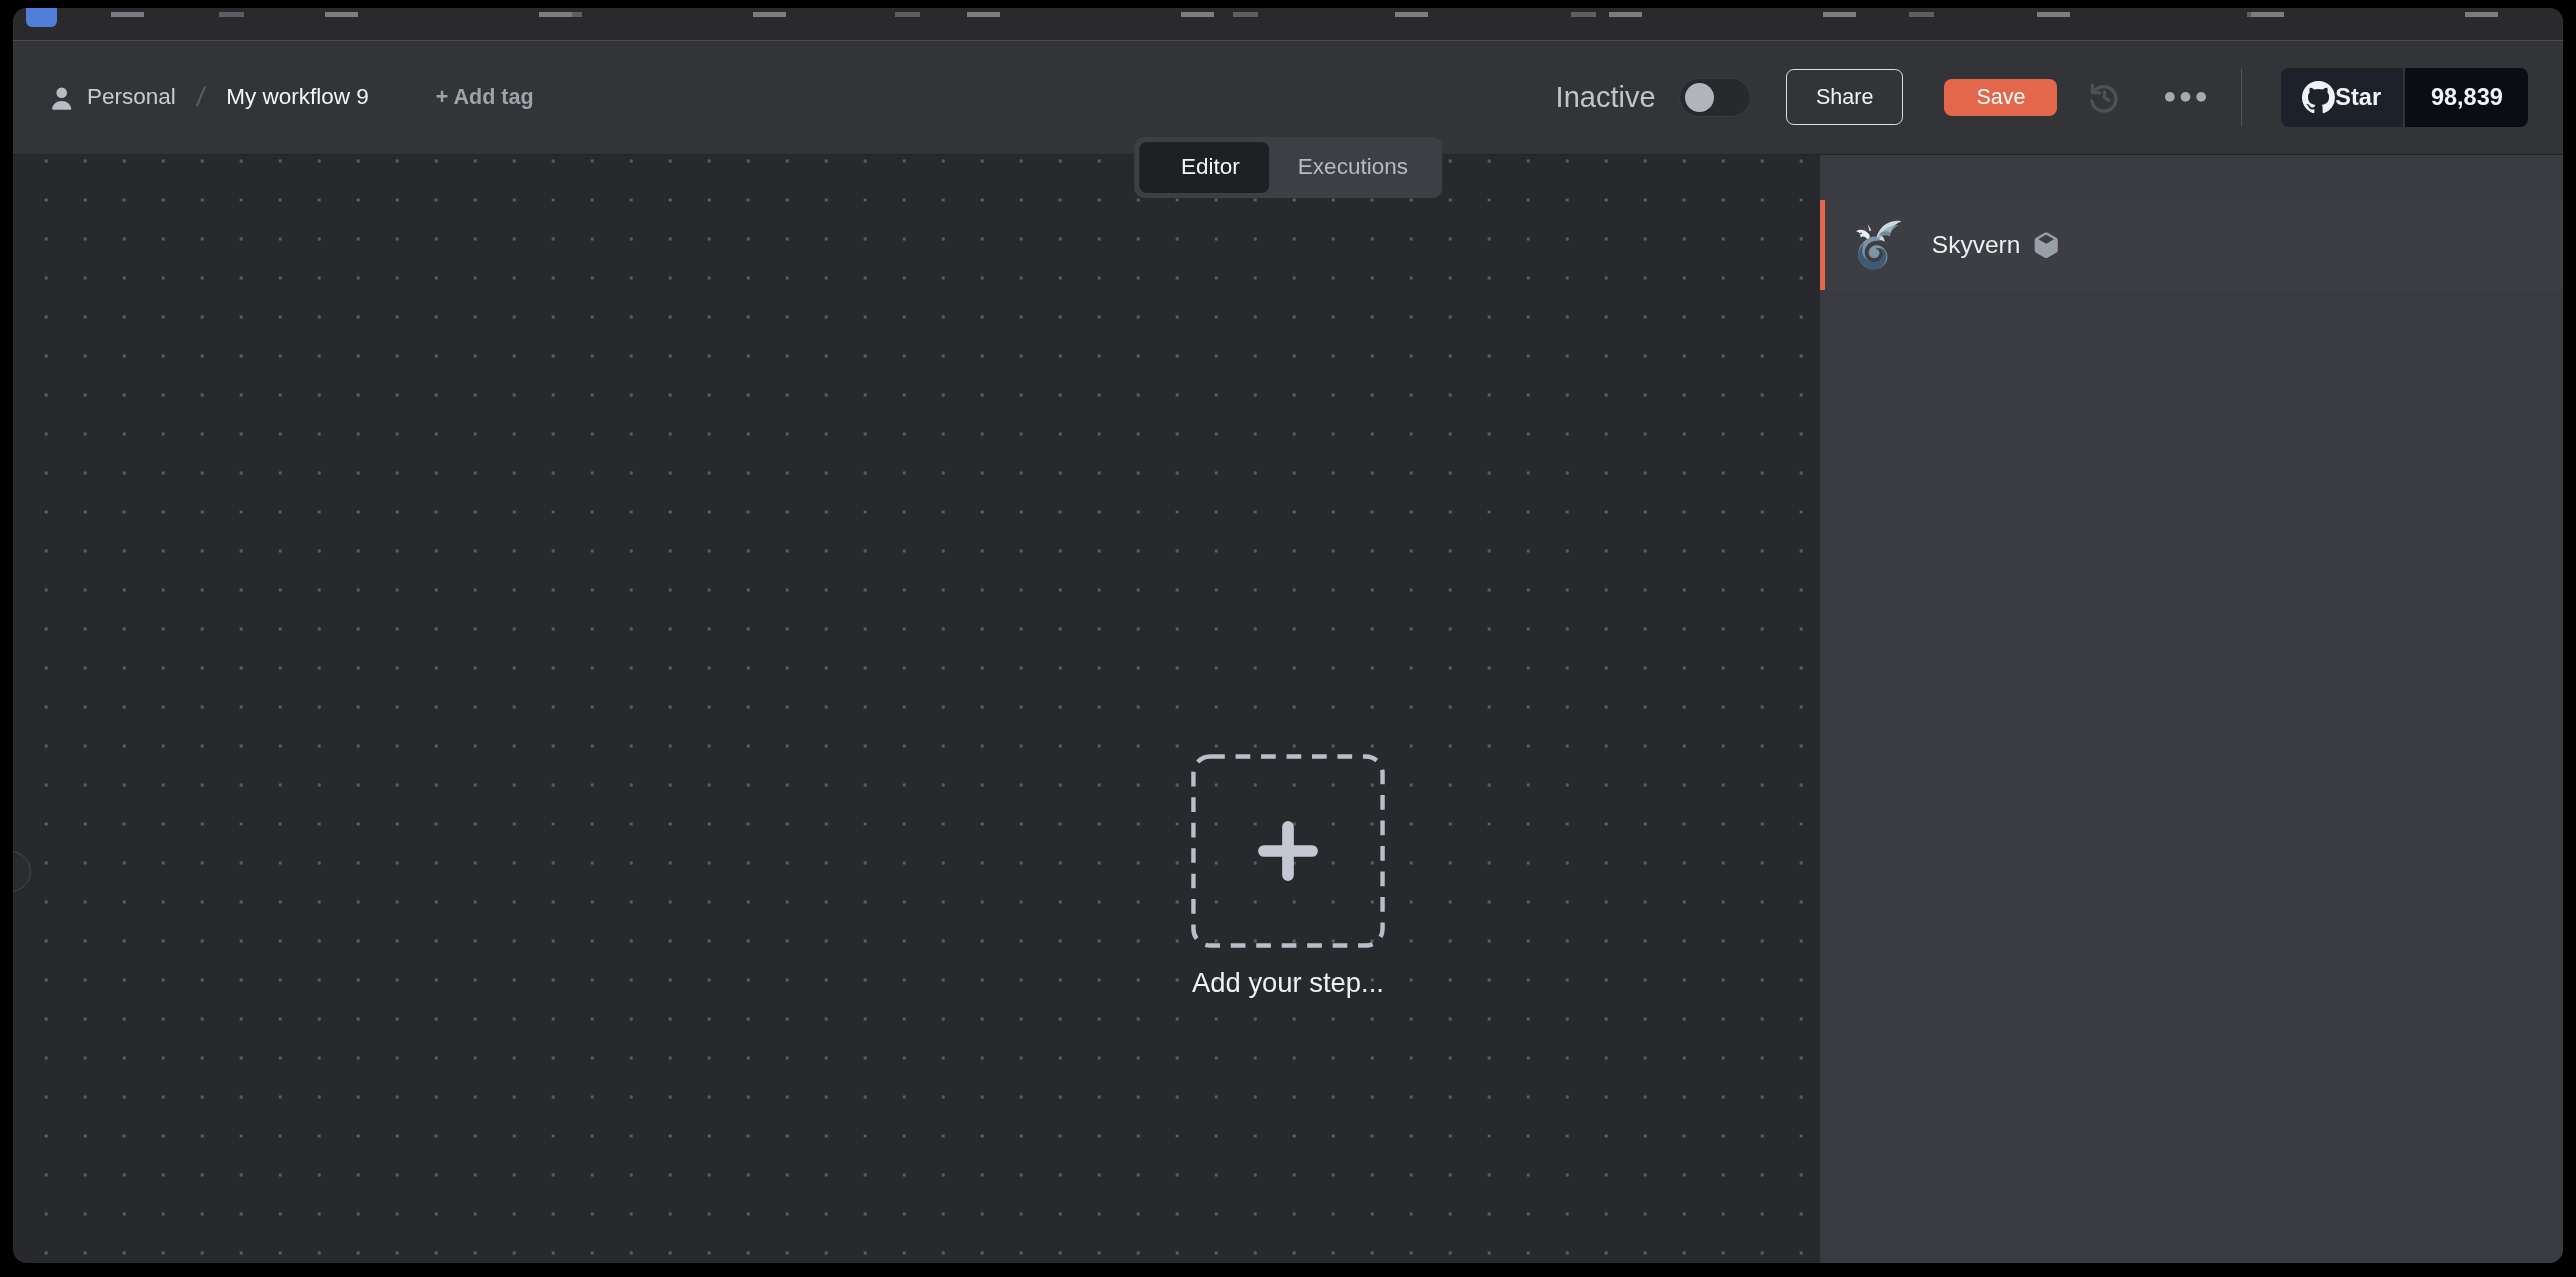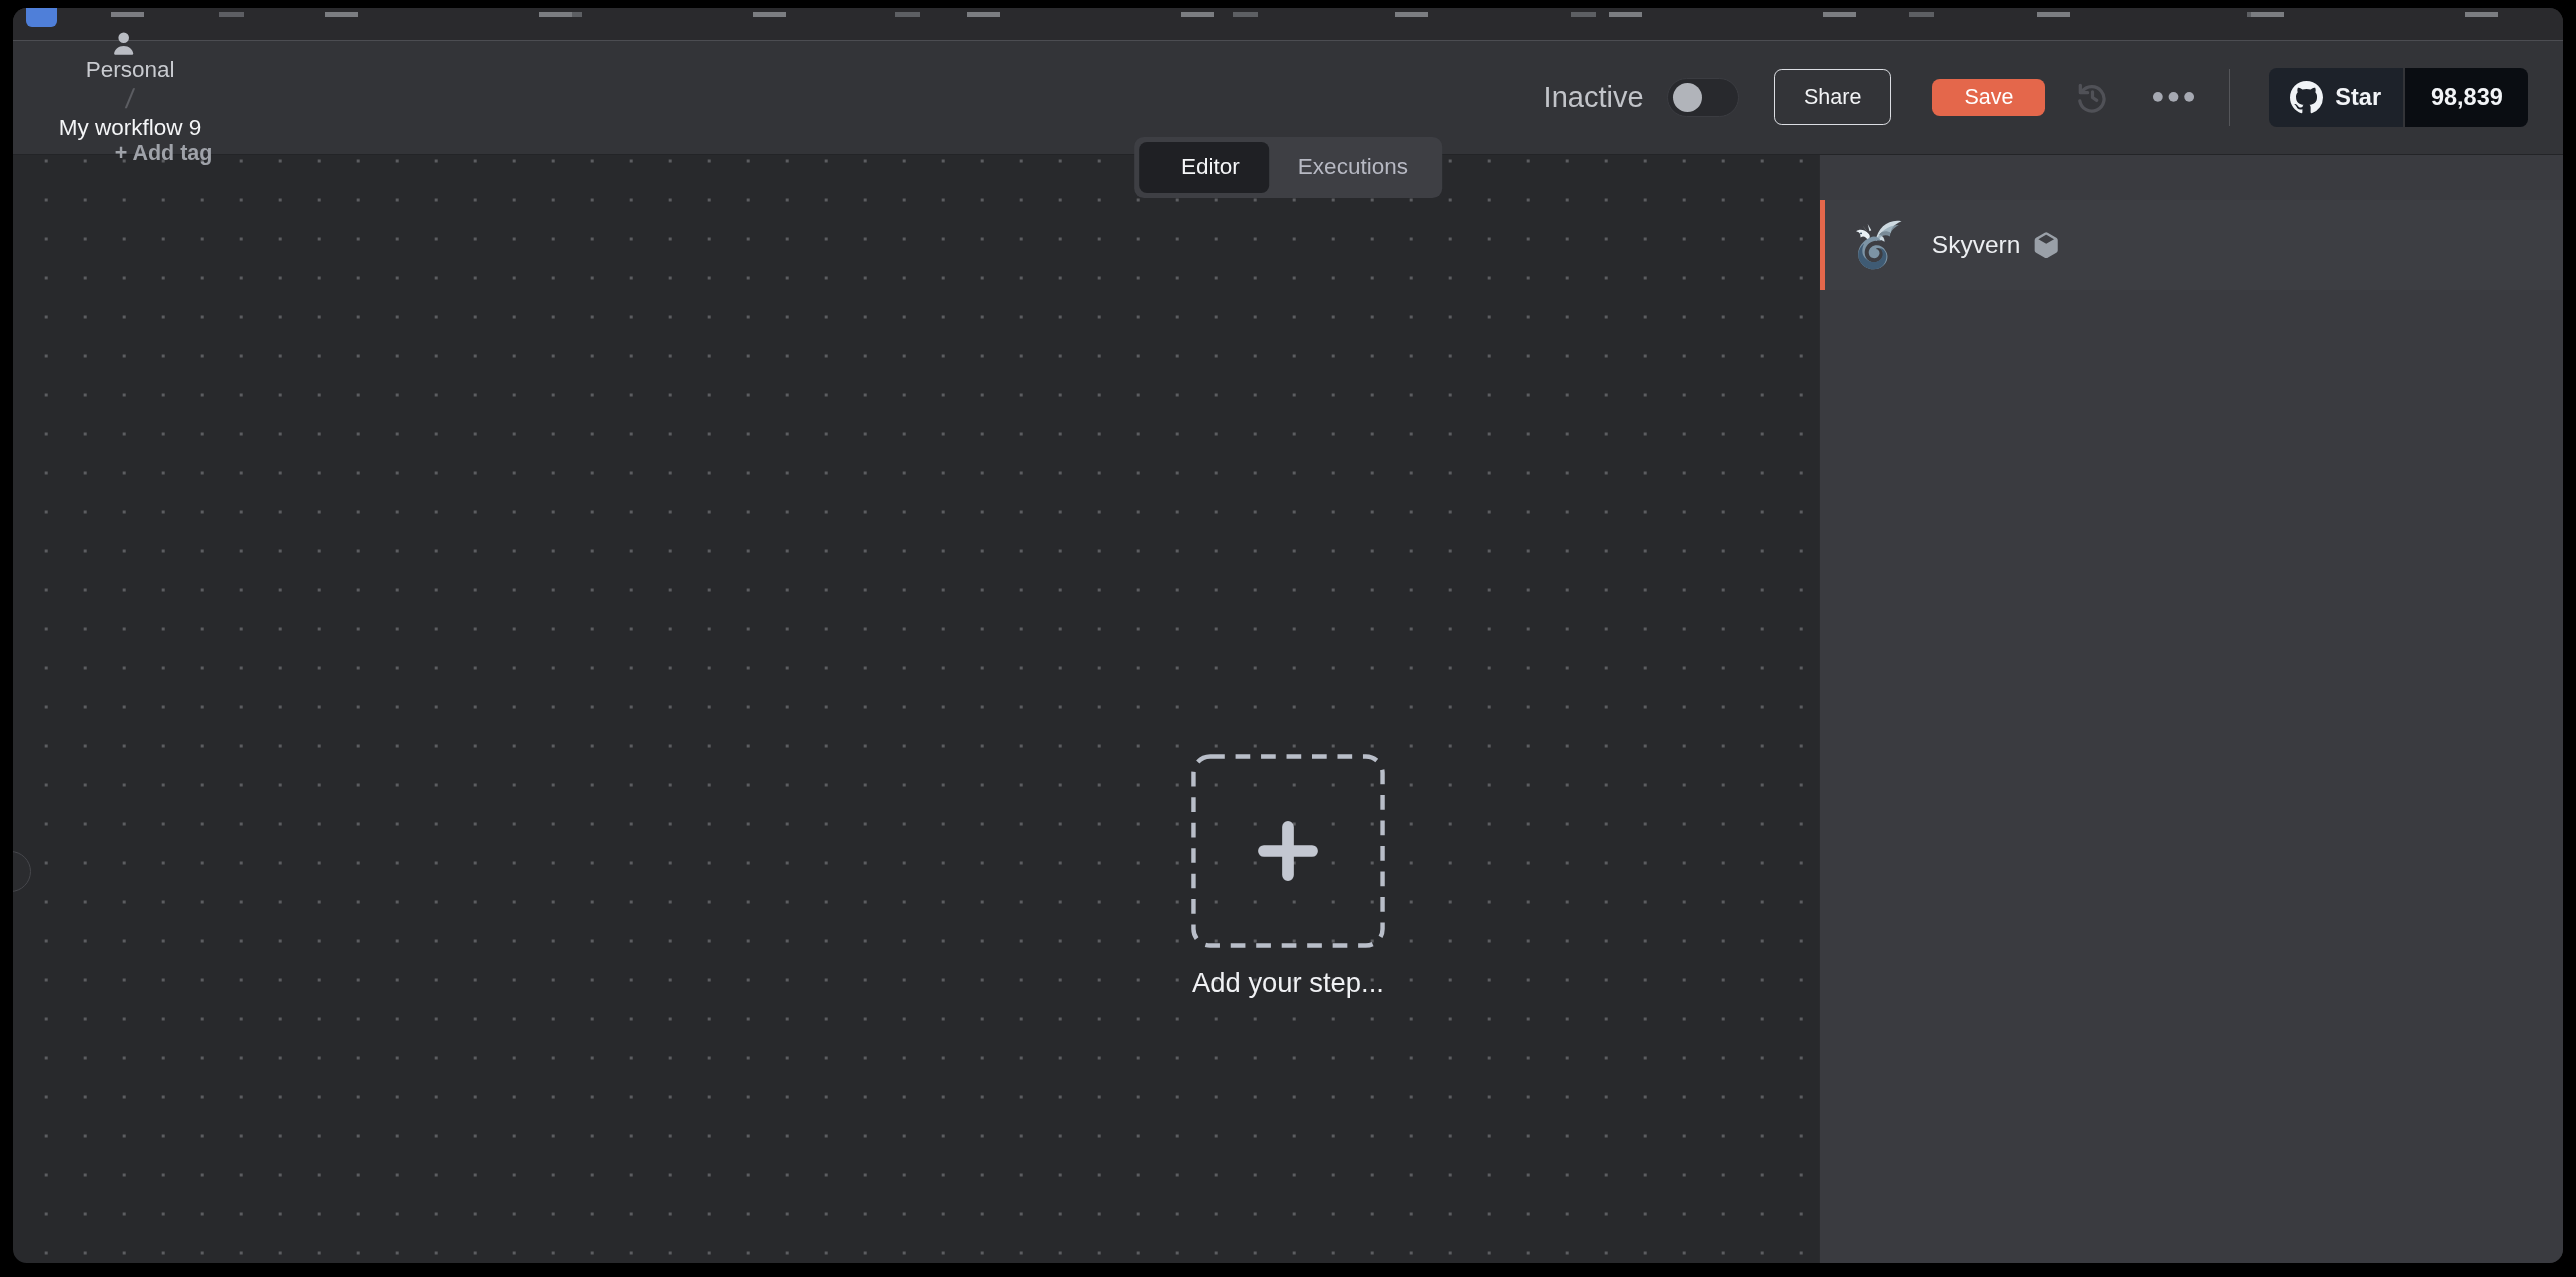--- a/index.html
+++ b/index.html
@@ -18,41 +18,41 @@
   .browser-strip{height:33px; background:var(--strip-bg); position:relative; border-bottom:1px solid #4c4d52; flex:none;}
   .tab-slivers{position:absolute; top:3.9px; left:98px; right:29px; height:4.9px; opacity:.75;
     background:
       repeating-linear-gradient(90deg,#97999e 0 33px,transparent 33px 214px),
       repeating-linear-gradient(90deg,transparent 0 108px,#6f7176 108px 133px,transparent 133px 338px);}
   .blue-blob{position:absolute; left:13.7px; top:-5.9px; width:31px; height:25.5px; background:#4f7fd9; border-radius:5.9px;}
 
   
   .header{height:114px; background:var(--header-bg); flex:none; display:flex; align-items:center;
     padding:0 35px; border-bottom:1px solid #232427; position:relative; z-index:2;}
-  .crumb{display:flex; align-items:center;flex-direction:column;}
+  .crumb{display:flex; align-items:center;}
   .crumb .user-ic{width:27.4px; height:27.4px; margin-right:11.8px; display:inline-flex;}
   .crumb-owner{color:#c9cbd0; font-size:22.5px;}
   .crumb-sep{color:#5c5d62; font-size:27.4px; font-weight:300; margin:0 21.5px; transform:skewX(-8deg);}
   .crumb-name{color:#f4f5f7; font-size:22.5px; font-weight:500;}
   .add-tag{color:#9fa2a9; font-size:21.5px; font-weight:600; margin-left:67px; cursor:pointer;}
 
   .header-right{margin-left:auto; display:flex; align-items:center;}
   .inactive-label{color:#c2c4c9; font-size:29px; margin-right:23.5px;}
   .toggle{width:72px; height:39px; border-radius:19.6px; background:#28292d; border:1px solid #3b3c41;
     position:relative; cursor:pointer; margin-right:35px;}
   .toggle .knob{position:absolute; left:4.9px; top:3.9px; width:29px; height:29px; border-radius:50%; background:#b1b4ba;}
   .btn{font-family:inherit; font-size:21.5px; border-radius:7.8px; cursor:pointer; background:transparent; border:none;}
   .btn-share{color:#f2f3f5; border:1.5px solid #dcdee3; padding:14.7px 29px; margin-right:41px;}
   .btn-save{color:#fff; background:var(--accent); padding:6px 32px; margin-right:27.4px;}
   .icon-btn{background:none; border:none; cursor:pointer; display:inline-flex; align-items:center; justify-content:center;}
   .history-btn{margin-right:39px; opacity:.9;}
   .more-btn{margin-right:33px;}
   .v-divider{width:1px; height:57px; background:#55565a; margin-right:39px;}
   .gh{display:flex; align-items:stretch; gap:2.9px; height:59px; cursor:pointer;}
-  .gh-star{display:flex; align-items:center; gap:12px; background:var(--github-left-bg); border-radius:7.8px 0 0 7.8px;
+  .gh-star{display:flex; align-items:center; gap:0; background:var(--github-left-bg); border-radius:7.8px 0 0 7.8px;
     padding:0 21.5px; color:#f2f4f7; font-size:23.5px; font-weight:600;}
   .gh-count{display:flex; align-items:center; background:var(--github-right-bg); border-radius:0 7.8px 7.8px 0;
     padding:0 25.5px; color:#f2f4f7; font-size:23.5px; font-weight:700;}
 
   
   .tabs{position:absolute; left:50%; transform:translateX(-50%); top:129px; z-index:5;
     background:#3e3f44; border-radius:9.8px; padding:4.9px; display:flex;}
   .seg{font-size:22.5px; padding:12.7px 29px; border-radius:7.8px; color:#b7b9c3; cursor:pointer; white-space:nowrap;}
   .seg.active{background:var(--editor-tab-bg); color:#f5f6f8;padding-left:42px;}
 

